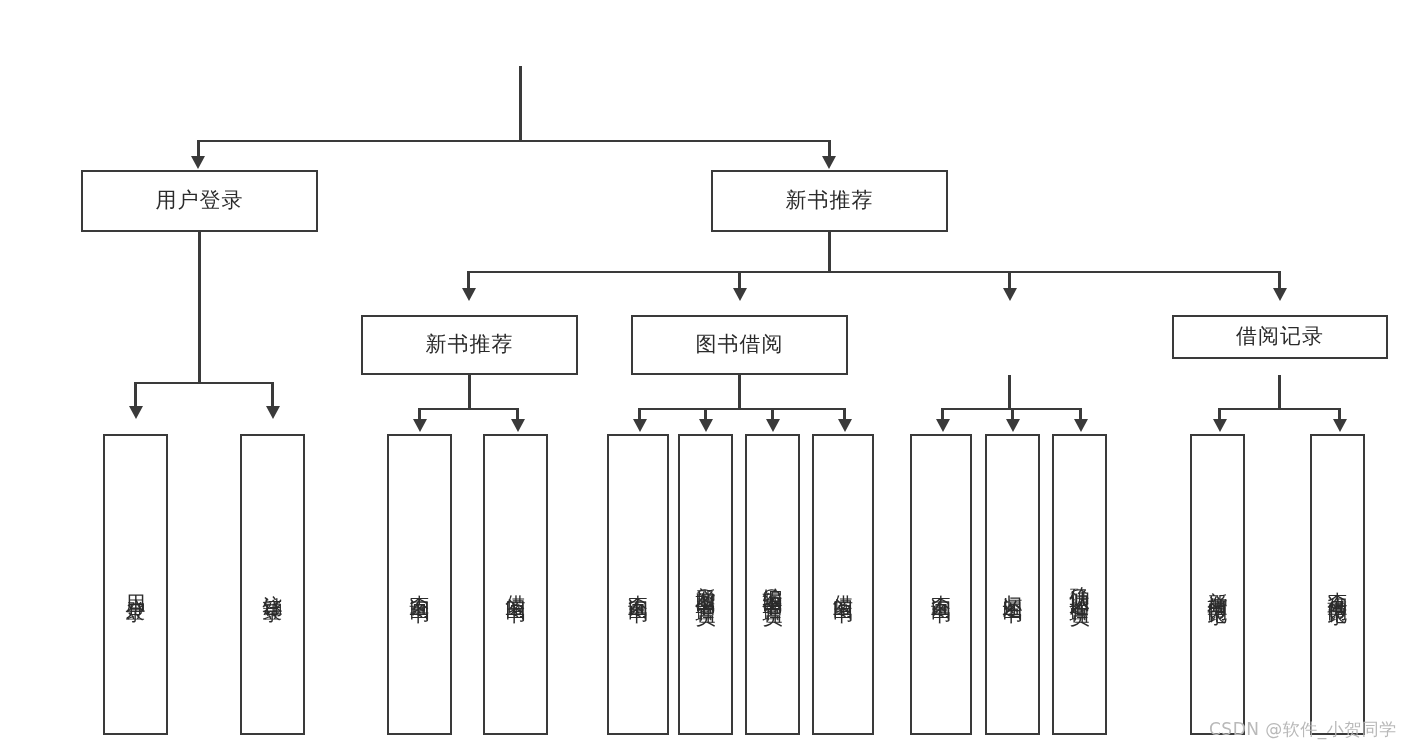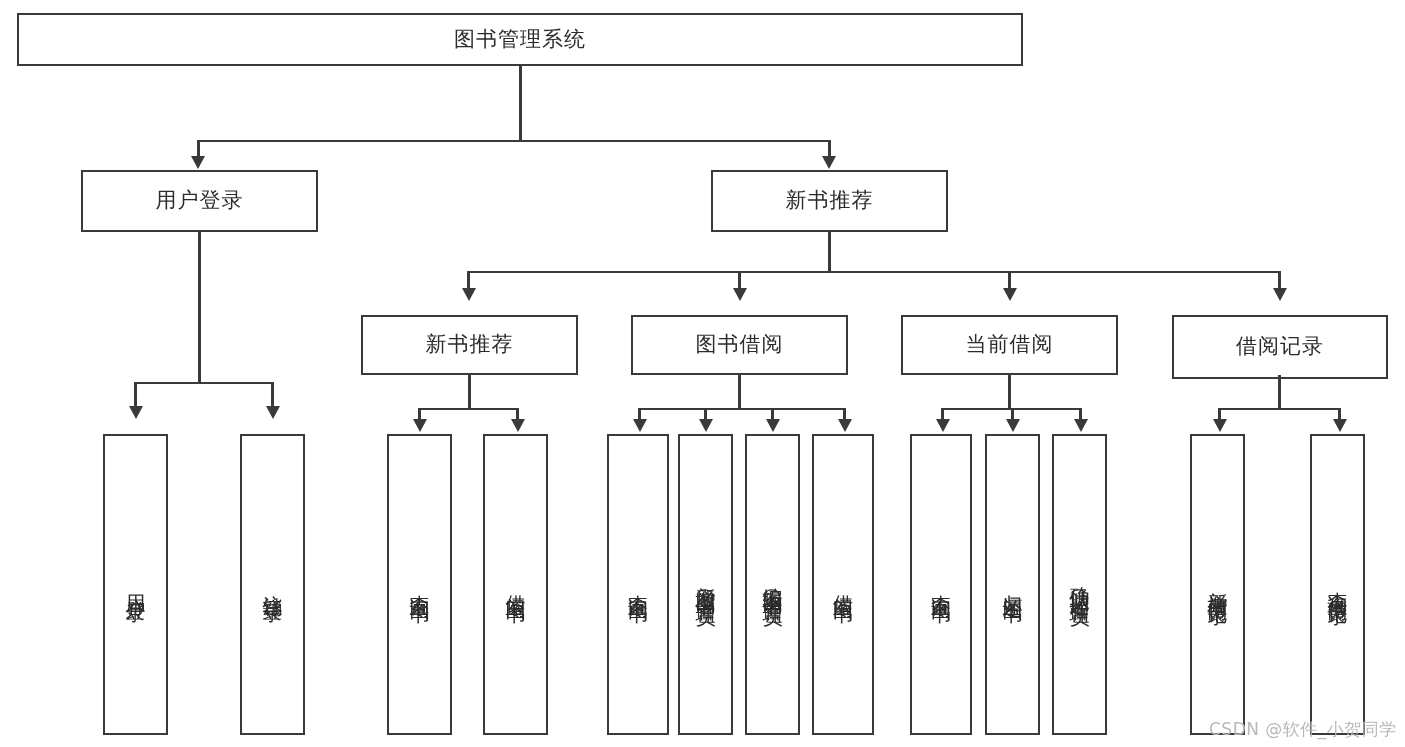--- a/index.html
+++ b/index.html
@@ -67,23 +67,20 @@
     letter-spacing:0.5px;
     pointer-events:none;
     margin-left:16px;
   }
 </style>
 </head>
 <body>
 
 <div id="canvas">
 
-  <div class="box h" style="left:17px;top:13px;width:1006px;height:53px;">
-    <span class="lbl">图书管理系统</span>
-  </div>
 
   <div class="ln vln" style="left:519px;top:66px;height:75px;"></div>
 
   <div class="ln hln" style="left:198px;top:139.5px;width:633px;"></div>
 
   <div class="ln vln" style="left:197px;top:139.5px;height:20px;"></div>
   <div class="arrow" style="left:191px;top:156px;"></div>
 
   <div class="ln vln" style="left:828px;top:139.5px;height:20px;"></div>
   <div class="arrow" style="left:822px;top:156px;"></div>
@@ -117,24 +114,21 @@
 
   <div class="ln vln" style="left:1278px;top:270.5px;height:20px;"></div>
   <div class="arrow" style="left:1272.5px;top:288px;"></div>
 
   <div class="box h" style="left:361px;top:315px;width:217px;height:60px;">
     <span class="lbl">新书推荐</span>
   </div>
   <div class="box h" style="left:631px;top:315px;width:217px;height:60px;">
     <span class="lbl">图书借阅</span>
   </div>
-  <div class="box h" style="left:901px;top:315px;width:217px;height:60px;">
-    <span class="lbl">当前借阅</span>
-  </div>
-  <div class="box h" style="left:1172px;top:315px;width:216px;height:64px;">
+  <div class="box h" style="left:1172px;top:315px;width:216px;height:44px;">
     <span class="lbl">借阅记录</span>
   </div>
 
   <div class="ln vln" style="left:468px;top:375px;height:34px;"></div>
   <div class="ln hln" style="left:418px;top:407.5px;width:100px;"></div>
   <div class="ln vln" style="left:418px;top:407.5px;height:14px;"></div>
   <div class="arrow" style="left:412.5px;top:419px;"></div>
   <div class="ln vln" style="left:516px;top:407.5px;height:14px;"></div>
   <div class="arrow" style="left:510.5px;top:419px;"></div>
 

